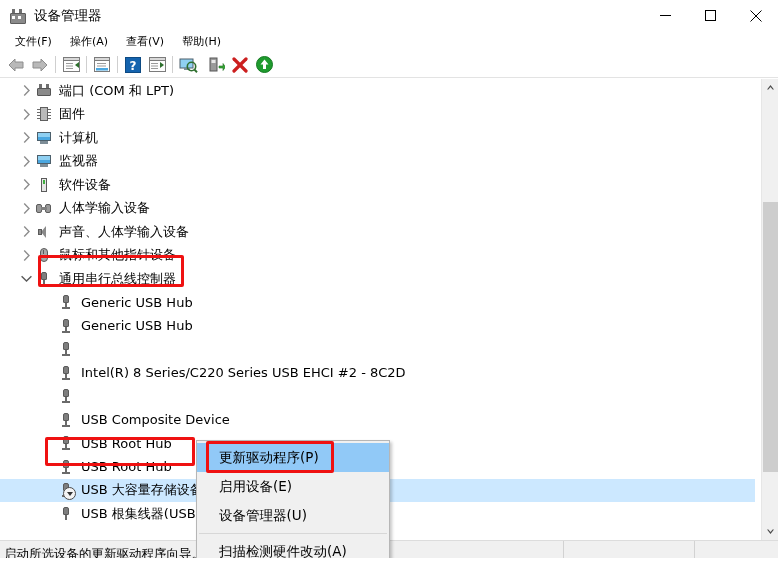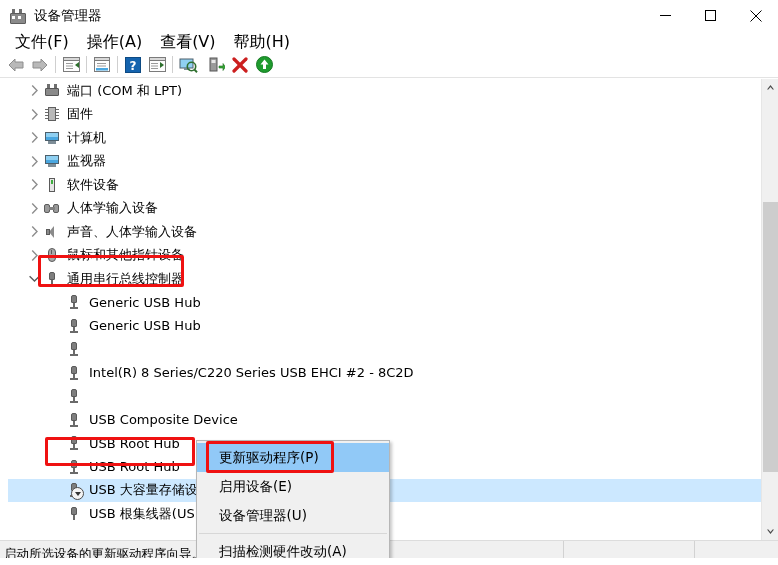--- a/index.html
+++ b/index.html
@@ -82,21 +82,21 @@
     position: absolute;
     left: 0; top: 31px;
     width: 778px; height: 21px;
     background: #ffffff;
     display: flex;
     align-items: center;
     padding-left: 6px;
     box-sizing: border-box;
   }
   .menubar .mi {
-    font-size: 16px;
+    font-size: 11px;
     color: #000;
     padding: 0 9px;
     line-height: 21px;
     white-space: nowrap;
   }
 
   
   .toolbar {
     position: absolute;
     left: 0; top: 52px;
@@ -123,21 +123,21 @@
   
   .treepane {
     position: absolute;
     left: 0; top: 79px;
     width: 778px; height: 461px;
     background: #ffffff;
     overflow: hidden;
   }
   .tree {
     position: absolute;
-    left: 8px; top: 0;
+    left: 0; top: 0;
     width: 755px;
   }
   .row {
     position: relative;
     height: 23.5px;
     display: flex;
     align-items: center;
     font-size: 13px;
     color: #000;
     white-space: nowrap;

